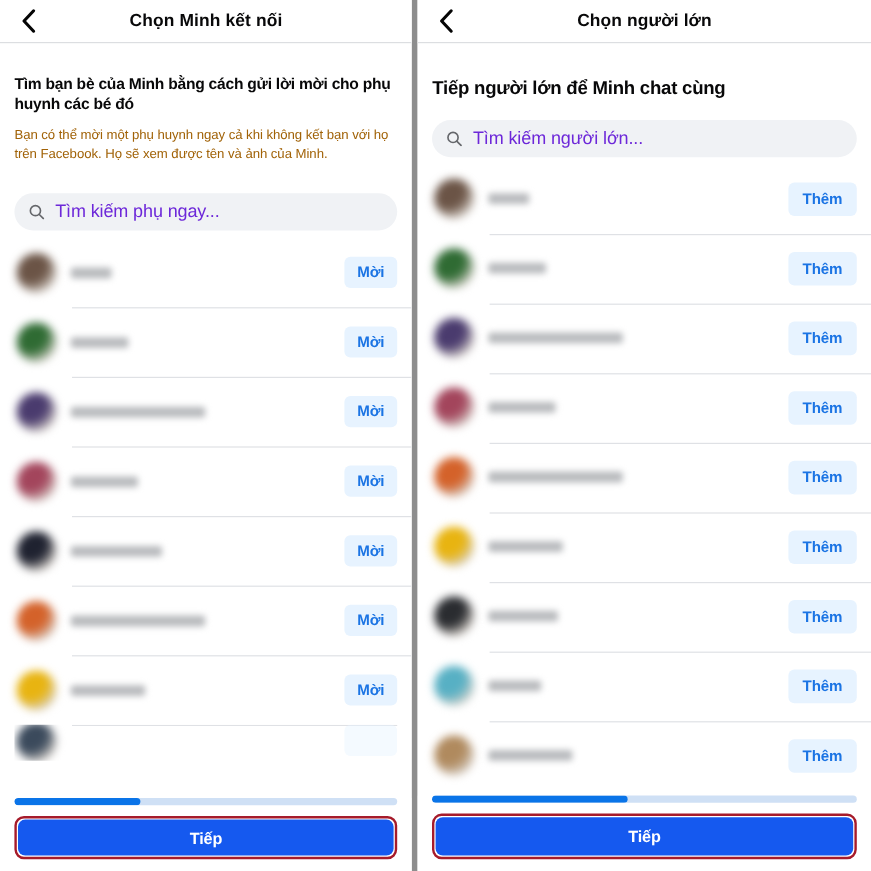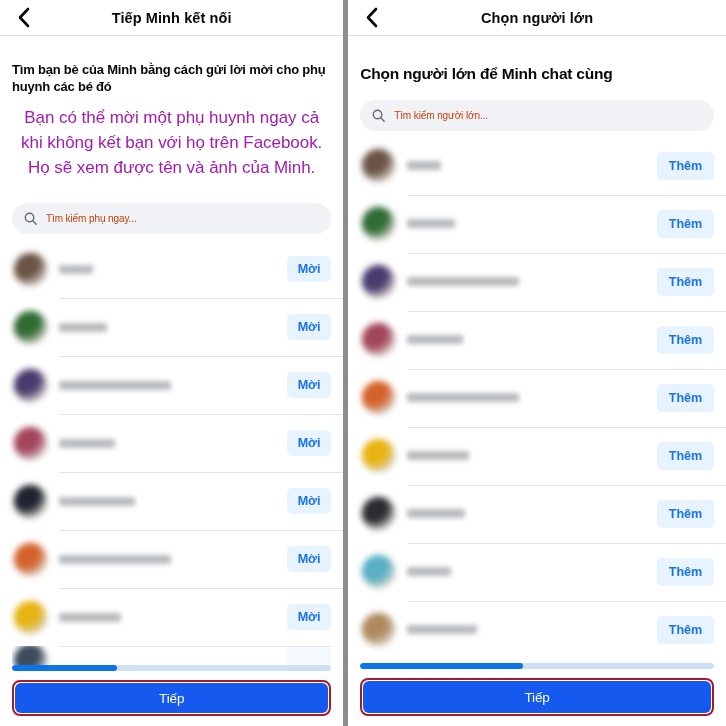--- a/index.html
+++ b/index.html
@@ -38,34 +38,34 @@
   .body { padding: 0 12px; }
 
   .heading {
     font-size: 13px; font-weight: bold; color: #080809;
     line-height: 1.28; letter-spacing: -.2px;
   }
   .panel-left  .heading { padding-top: 26px; }
   .panel-right .heading { padding-top: 28px; font-size: 15.5px; }
 
   .subtext {
-    font-size: 17px; color: #a21caf; line-height: 1.45;
-    margin-top: 11px; letter-spacing: -.05px; text-align: center;
+    font-size: 11px; color: #a16207; line-height: 1.45;
+    margin-top: 11px; letter-spacing: -.05px;
   }
 
   
   .search {
     height: 31px; background: #f0f2f5; border-radius: 16px;
     display: flex; align-items: center; padding: 0 12px;
     cursor: text;
   }
   .panel-left  .search { margin-top: 23px; }
   .panel-right .search { margin-top: 16px; }
   .search-icon { flex: 0 0 auto; margin-right: 9px; display: flex; }
-  .search-ph { font-size: 10px; color: #c2410c; letter-spacing: -.1px; }
+  .search-ph { font-size: 15px; color: #6d28d9; letter-spacing: -.1px; }
 
   
   .list { margin-top: 6px; }
   .row {
     position: relative; display: flex; align-items: center;
     height: 58px; padding-left: 2px;
   }
   .row + .row::before {
     content: ""; position: absolute; top: 0; left: 48px; right: -12px;
     height: 1px; background: #dfe1e5;
@@ -110,41 +110,41 @@
     overflow: hidden; margin-bottom: 9px;
   }
   .progress-fill { height: 100%; background: #0a74e8; border-radius: 3px; }
 
   .cta-wrap {
     border: 2px solid #a61b2b; border-radius: 8px; padding: 1px;
   }
   .cta {
     display: flex; align-items: center; justify-content: center;
     height: 30px; background: #1559ef; border-radius: 6px;
-    color: #ffffff; font-size: 13.5px; font-weight: normal;
+    color: #ffffff; font-size: 13.5px; font-weight: bold;
     cursor: pointer; letter-spacing: -.1px;
   }
   .panel-right .cta { height: 32px; }
 </style>
 </head>
 <body>
 
 <div class="screens">
 
   <div class="panel panel-left">
 
     <div class="header">
       <div class="back-btn">
         <span>
           <svg width="13" height="21" viewBox="0 0 13 21" fill="none">
             <path d="M11 2 L3 10.5 L11 19" stroke="#050505" stroke-width="2.6" stroke-linecap="round" stroke-linejoin="round"></path>
           </svg>
         </span>
       </div>
-      <div class="header-title">Tiếp Minh kết nối</div>
+      <div class="header-title">Chọn Minh kết nối</div>
     </div>
 
     <div class="body">
       <div class="heading">Tìm bạn bè của Minh bằng cách gửi lời mời cho phụ huynh các bé đó</div>
       <div class="subtext">Bạn có thể mời một phụ huynh ngay cả khi không kết bạn với họ trên Facebook. Họ sẽ xem được tên và ảnh của Minh.</div>
 
       <div class="search">
         <span class="search-icon">
           <svg width="13" height="13" viewBox="0 0 16 16" fill="none">
             <circle cx="6.8" cy="6.8" r="5.2" stroke="#65676b" stroke-width="1.7"></circle>
@@ -225,21 +225,21 @@
         <span>
           <svg width="13" height="21" viewBox="0 0 13 21" fill="none">
             <path d="M11 2 L3 10.5 L11 19" stroke="#050505" stroke-width="2.6" stroke-linecap="round" stroke-linejoin="round"></path>
           </svg>
         </span>
       </div>
       <div class="header-title">Chọn người lớn</div>
     </div>
 
     <div class="body">
-      <div class="heading">Chọn người lớn để Minh chat cùng</div>
+      <div class="heading">Tiếp người lớn để Minh chat cùng</div>
 
       <div class="search">
         <span class="search-icon">
           <svg width="13" height="13" viewBox="0 0 16 16" fill="none">
             <circle cx="6.8" cy="6.8" r="5.2" stroke="#65676b" stroke-width="1.7"></circle>
             <path d="M10.8 10.8 L15 15" stroke="#65676b" stroke-width="1.7" stroke-linecap="round"></path>
           </svg>
         </span>
         <span class="search-ph">Tìm kiếm người lớn...</span>
       </div>

